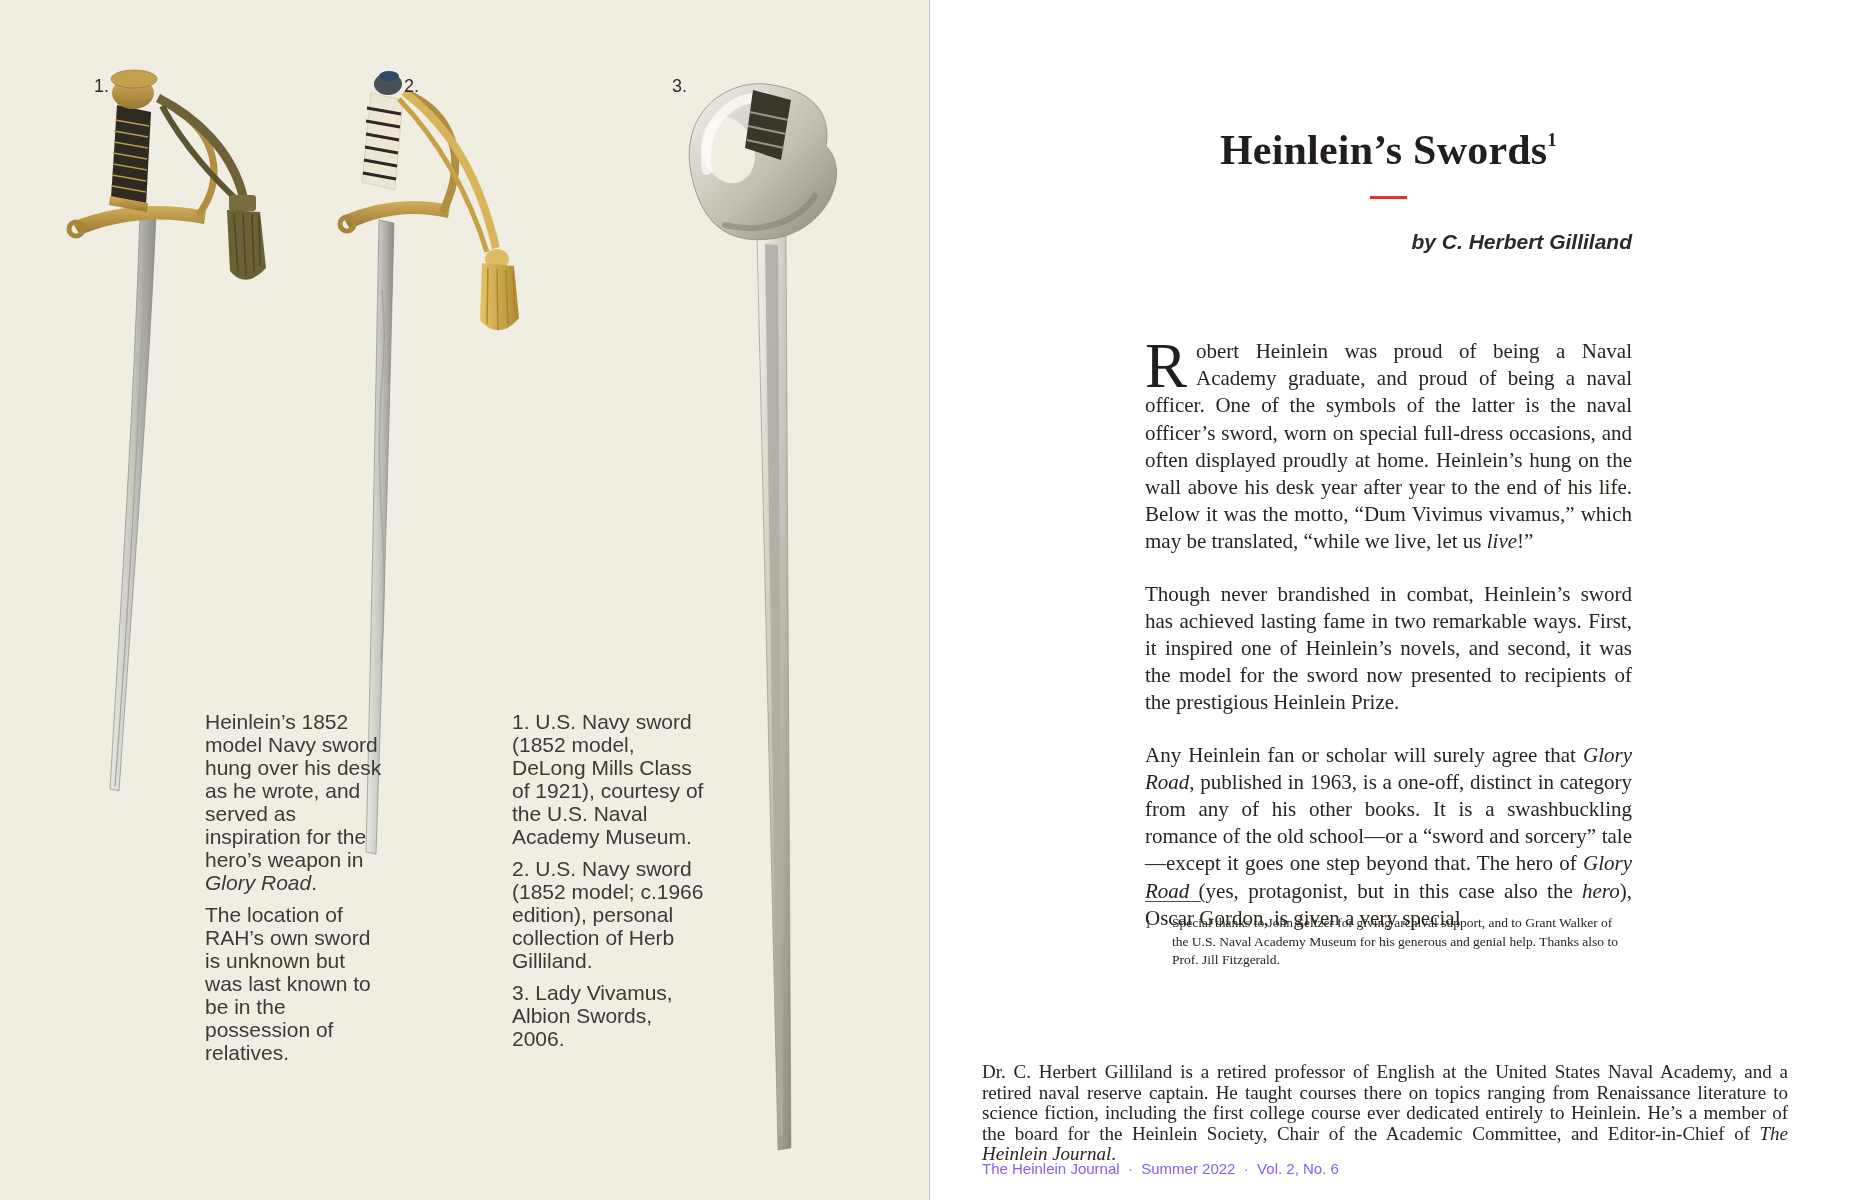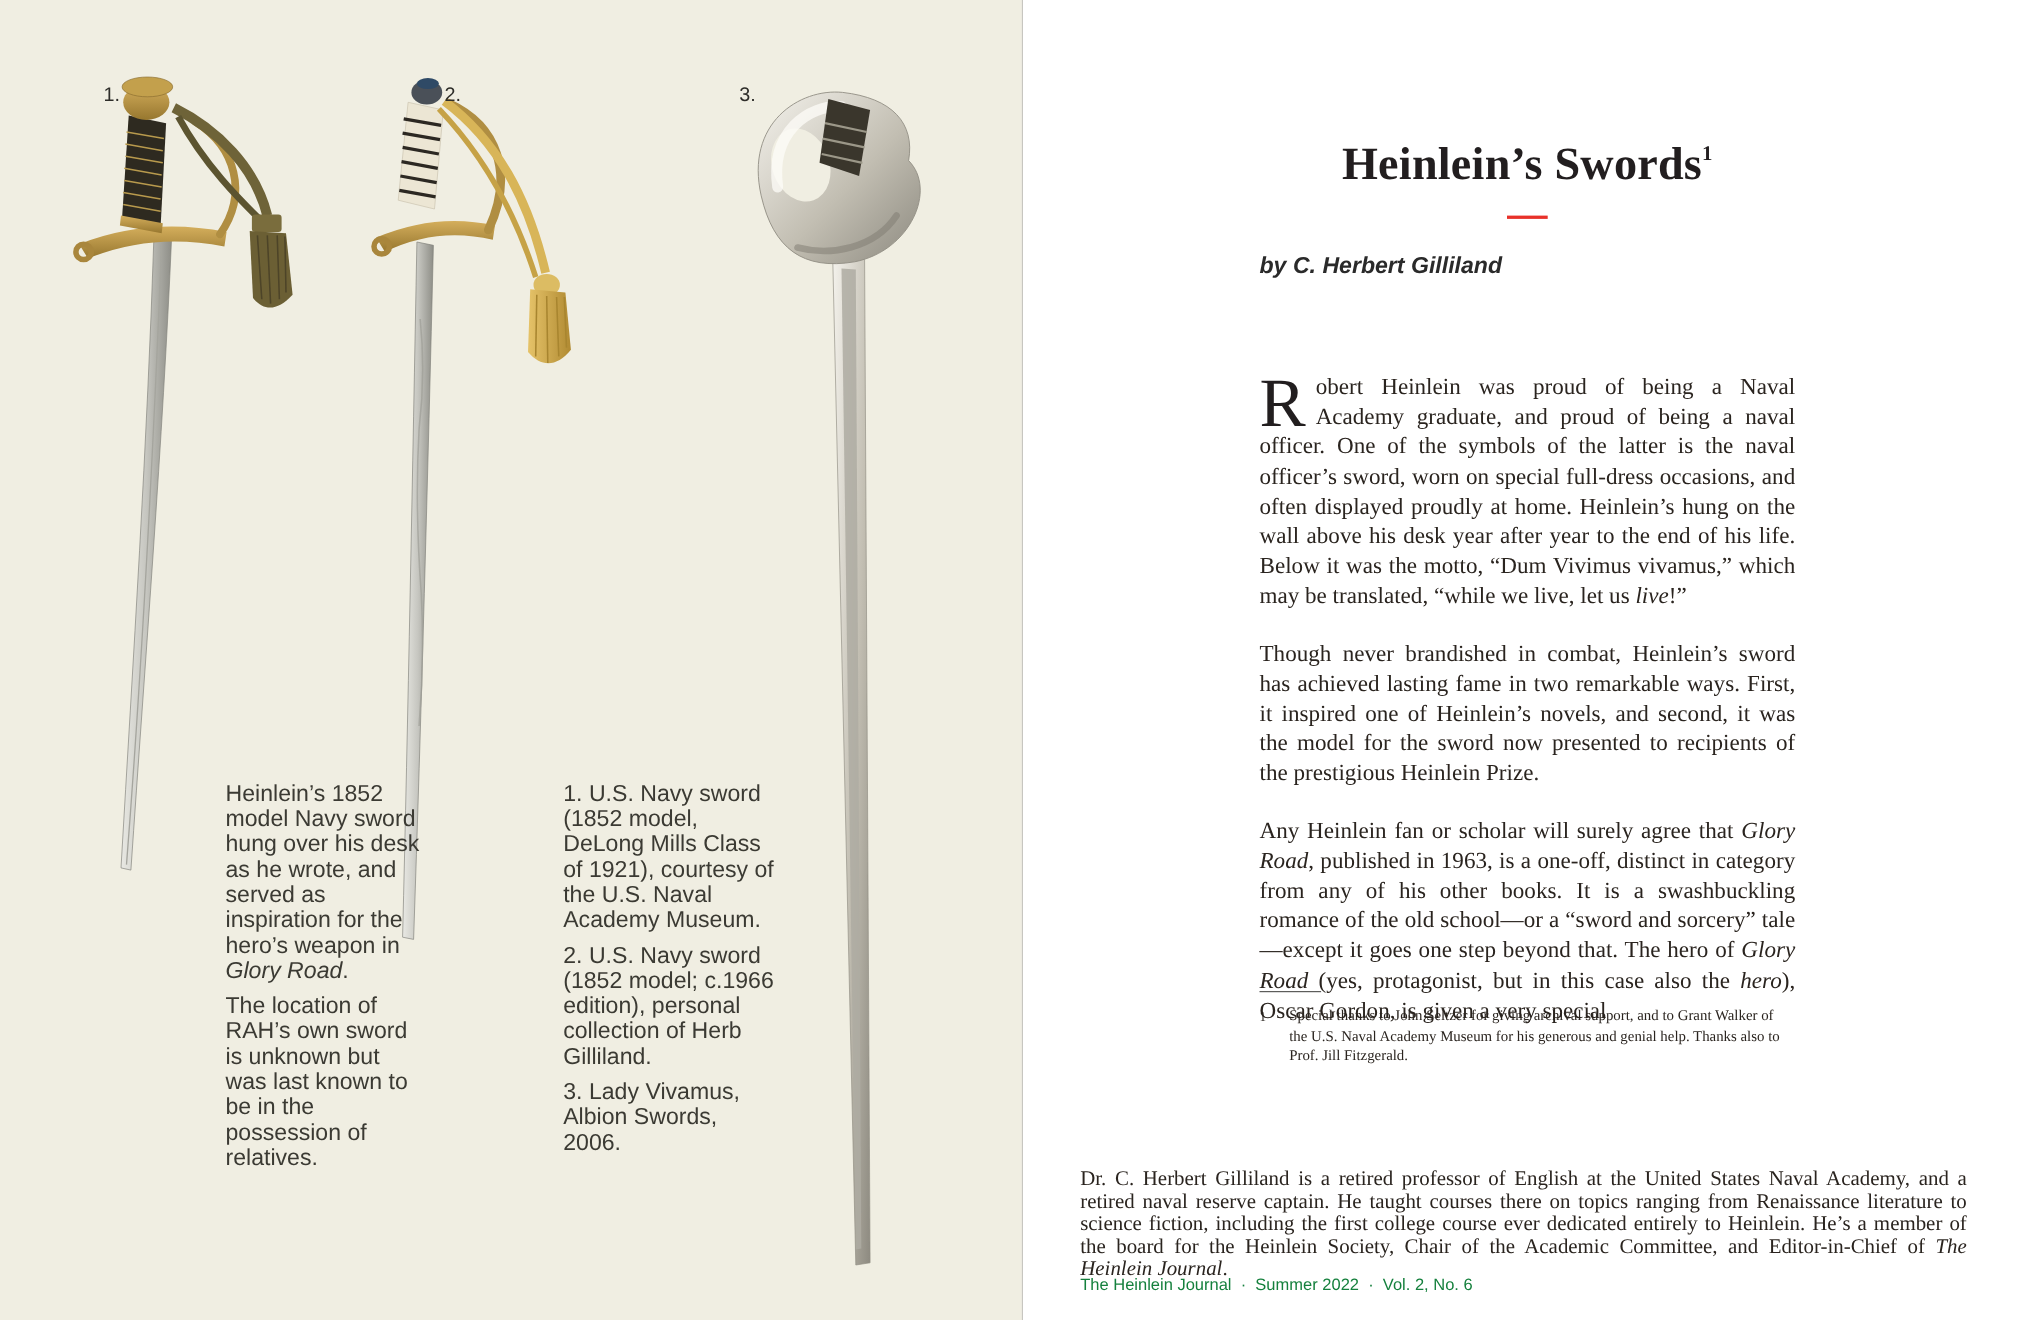--- a/index.html
+++ b/index.html
@@ -20,41 +20,41 @@
   .cap-col p{margin:0 0 9px 0;}
   .cap-col em{font-style:italic;}
 
   
   .page-right{position:absolute;left:930px;top:0;width:1116px;height:1200px;background:#ffffff;}
   .article-title{position:absolute;left:215px;top:98px;width:487px;text-align:center;
                  font-family:"Liberation Serif",serif;font-weight:700;font-size:42px;
                  color:#221e1f;letter-spacing:.2px;}
   .article-title sup{font-size:19px;vertical-align:18px;font-weight:700;}
   .title-rule{position:absolute;left:440px;top:196px;width:37px;height:3px;background:#e8312a;}
-  .byline{position:absolute;left:215px;top:230px;width:487px;text-align:left;
+  .byline{position:absolute;left:215px;top:230px;width:487px;text-align:right;
           font-family:"Liberation Sans",sans-serif;font-style:italic;font-weight:700;
           font-size:21px;color:#2a2a2a;}
   .body-col{position:absolute;left:215px;top:338px;width:487px;text-align:justify;
             font-size:21px;line-height:27.2px;color:#2a241f;}
   .body-col p{margin:0 0 25px 0;}
   .body-col em{font-style:italic;}
   .dropcap-para::first-letter{float:left;font-size:63px;line-height:49px;
             padding:4px 9px 0 0;color:#221e1f;}
   .footnote{position:absolute;left:215px;top:901px;width:487px;color:#2a241f;}
   .footnote-rule{width:56px;height:1px;background:#4c4c4a;margin:0 0 12px 0;}
   .footnote-body{display:grid;grid-template-columns:27px 1fr;font-size:13.5px;line-height:18.6px;}
   .footnote-num{font-size:12px;padding-top:1px;}
   .bio{position:absolute;left:52px;top:1062px;width:806px;text-align:justify;
        font-size:19px;line-height:20.6px;color:#2a241f;}
   .bio em{font-style:italic;}
   .page-footer{position:absolute;left:52px;top:1160px;width:1736px;max-width:1736px;}
   .footer-row{display:flex;justify-content:space-between;align-items:baseline;width:1736px;}
   .page-footer{width:auto;right:66px;}
   .footer-row{width:100%;}
-  .footer-left{font-family:"Liberation Sans",sans-serif;font-size:15px;color:#15803d;white-space:pre;}
+  .footer-left{font-family:"Liberation Sans",sans-serif;font-size:15px;color:#8b5cf6;white-space:pre;}
   .footer-page-num{font-family:"Liberation Sans",sans-serif;font-size:15px;font-weight:700;color:#1d1d1b;font-style:italic;}
 </style>
 </head>
 <body>
 
 <div class="spread">
 
   <div class="page-left">
 
     <svg class="swords-art" viewBox="0 0 929 1200" xmlns="http://www.w3.org/2000/svg" aria-hidden="true">

